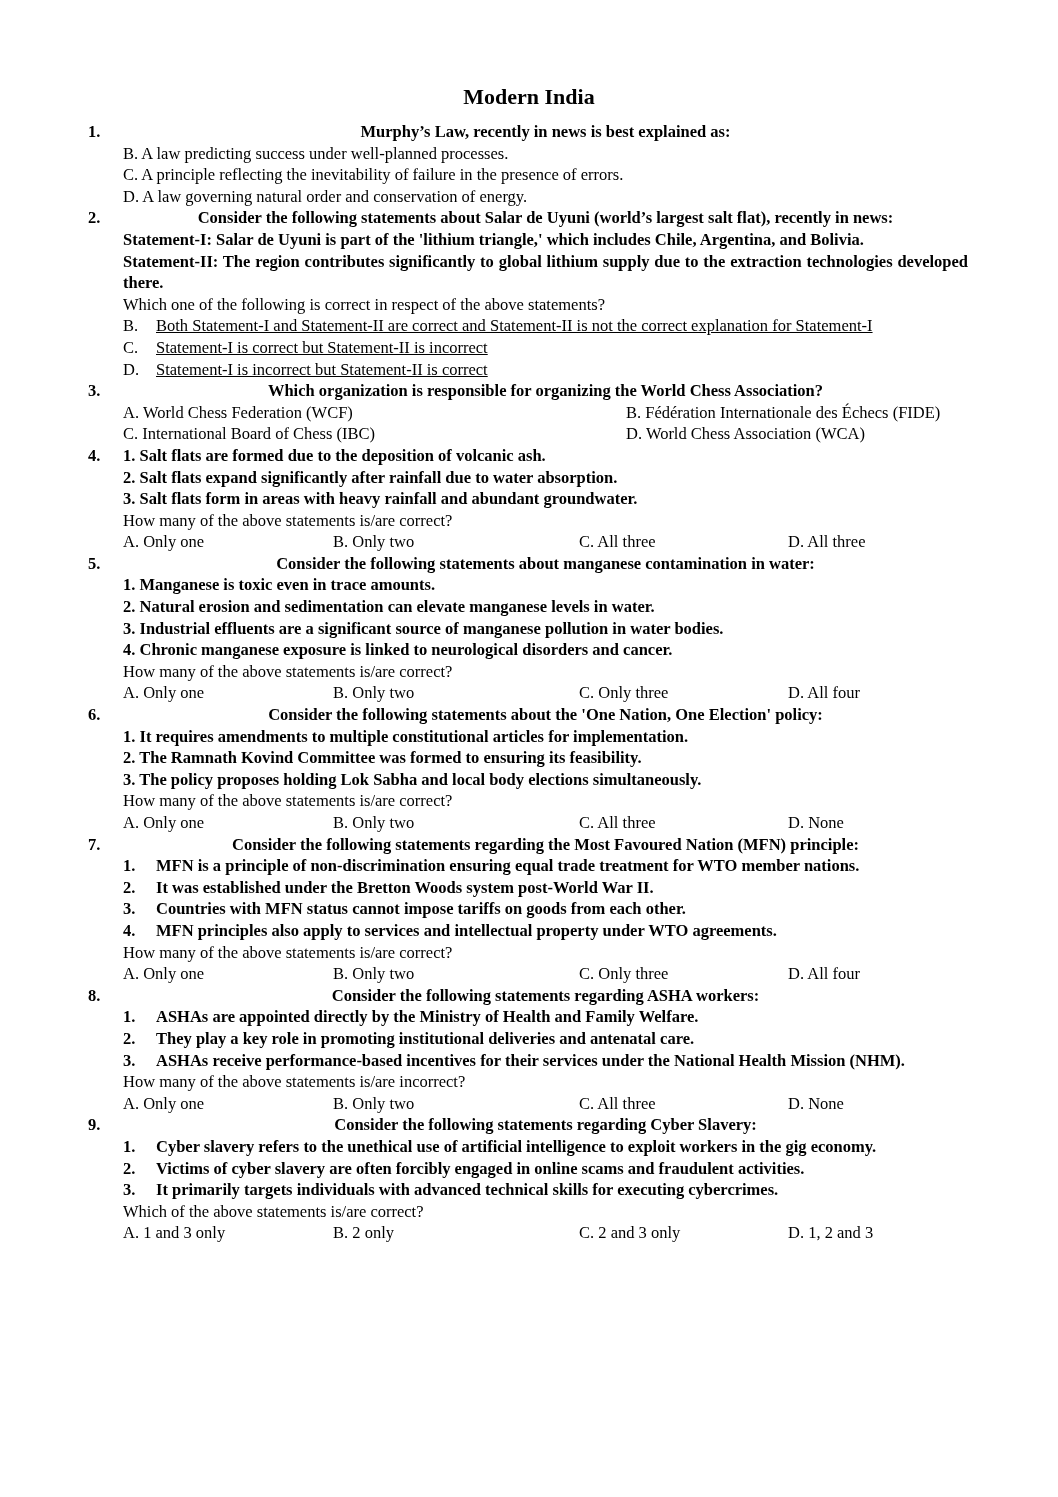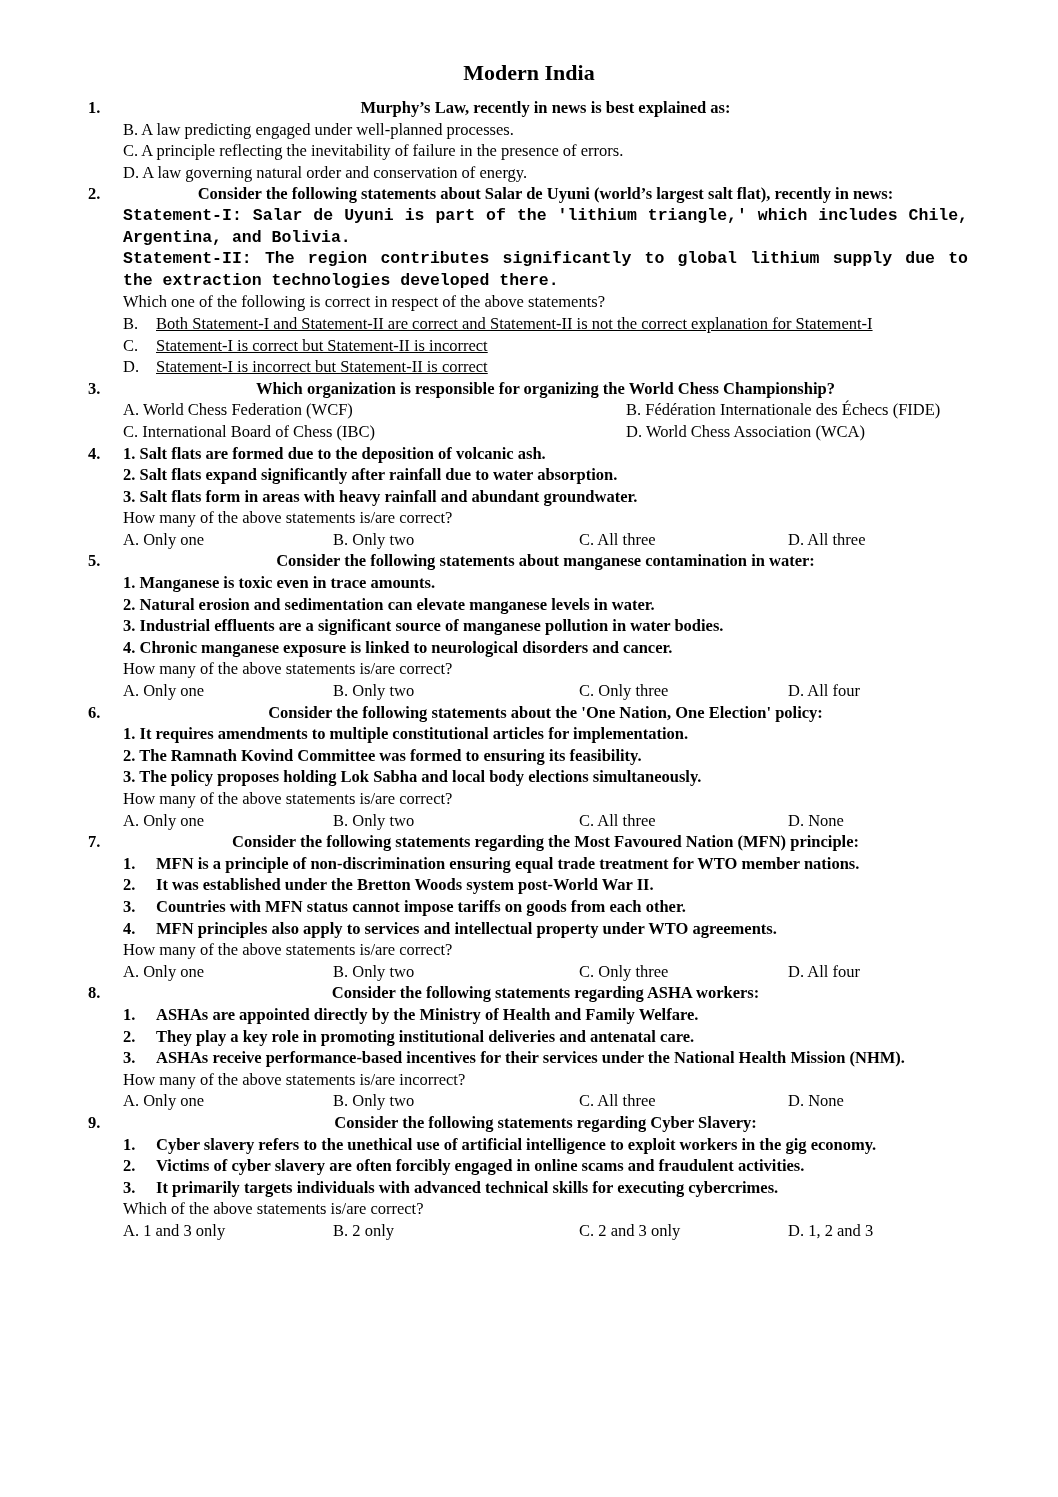--- a/index.html
+++ b/index.html
@@ -5,36 +5,37 @@
   html,body { margin:0; padding:0; background:#ffffff; }
   .page {
     position:relative;
     width:1058px; height:1337px;
     background:#ffffff;
     color:#000;
     font-family:"Liberation Serif", serif;
     font-size:16.5px;
     line-height:21.6px;
     overflow:hidden;
+    margin-top:24px;
   }
   .title {
     padding-top:60px;
     text-align:center;
     font-size:22px;
     font-weight:bold;
     line-height:26px;
     margin-bottom:11px;
   }
   .questions { margin-left:88px; margin-right:90px; }
   .question { display:flex; }
   .q-num { width:35px; flex-shrink:0; font-weight:bold; }
   .q-body { flex:1; min-width:0; }
   .q-heading { font-weight:bold;text-align:center; }
   .stmt-plain { font-weight:bold; }
-  .stmt-justify { font-weight:bold; text-align:justify;font-family:Liberation Mono, monospace; }
+  .stmt-justify { font-weight:bold; text-align:justify; }
   .stmt-hang { display:flex; font-weight:bold; }
   .stmt-hang .s-num { width:33px; flex-shrink:0; }
   .stmt-hang .s-text { flex:1; text-align:justify; }
   .prompt { font-weight:normal; }
   .opt-inline-4 { display:grid; grid-template-columns:210px 246px 209px 1fr; }
   .opt-two-col { display:grid; grid-template-columns:456px 1fr;gap:47px; }
   .opt-stacked {}
   .opt-hang { display:flex; }
   .opt-hang .o-label { width:33px; flex-shrink:0; }
   .opt-hang .o-text { flex:1;text-decoration:underline; }
@@ -44,21 +45,21 @@
 </head>
 <body>
 
 <div class="page">
   <div class="title">Modern India</div>
   <div class="questions">
       <div class="question">
         <div class="q-num">1.</div>
         <div class="q-body">
           <div class="q-heading">Murphy’s Law, recently in news is best explained as:</div>
-          <div class="opt-stacked"><span><span class="o-label">B.</span> <span>A law predicting engaged under well-planned processes.</span></span></div>
+          <div class="opt-stacked"><span><span class="o-label">B.</span> <span>A law predicting success under well-planned processes.</span></span></div>
           <div class="opt-stacked"><span><span class="o-label">C.</span> <span>A principle reflecting the inevitability of failure in the presence of errors.</span></span></div>
           <div class="opt-stacked"><span><span class="o-label">D.</span> <span>A law governing natural order and conservation of energy.</span></span></div>
         </div>
       </div>
       <div class="question">
         <div class="q-num">2.</div>
         <div class="q-body">
           <div class="q-heading">Consider the following statements about Salar de Uyuni (world’s largest salt flat), recently in news:</div>
           <div class="stmt-justify">Statement-I: Salar de Uyuni is part of the 'lithium triangle,' which includes Chile, Argentina, and Bolivia.</div>
           <div class="stmt-justify">Statement-II: The region contributes significantly to global lithium supply due to the extraction technologies developed there.</div>
@@ -73,21 +74,21 @@
           </div>
           <div class="opt-hang">
             <span class="o-label">D.</span>
             <span class="o-text">Statement-I is incorrect but Statement-II is correct</span>
           </div>
         </div>
       </div>
       <div class="question">
         <div class="q-num">3.</div>
         <div class="q-body">
-          <div class="q-heading">Which organization is responsible for organizing the World Chess Championship?</div>
+          <div class="q-heading">Which organization is responsible for organizing the World Chess Association?</div>
           <div class="opt-two-col">
             <span><span class="o-label">A.</span> <span>World Chess Federation (WCF)</span></span>
             <span><span class="o-label">B.</span> <span>Fédération Internationale des Échecs (FIDE)</span></span>
           </div>
           <div class="opt-two-col">
             <span><span class="o-label">C.</span> <span>International Board of Chess (IBC)</span></span>
             <span><span class="o-label">D.</span> <span>World Chess Association (WCA)</span></span>
           </div>
         </div>
       </div>

